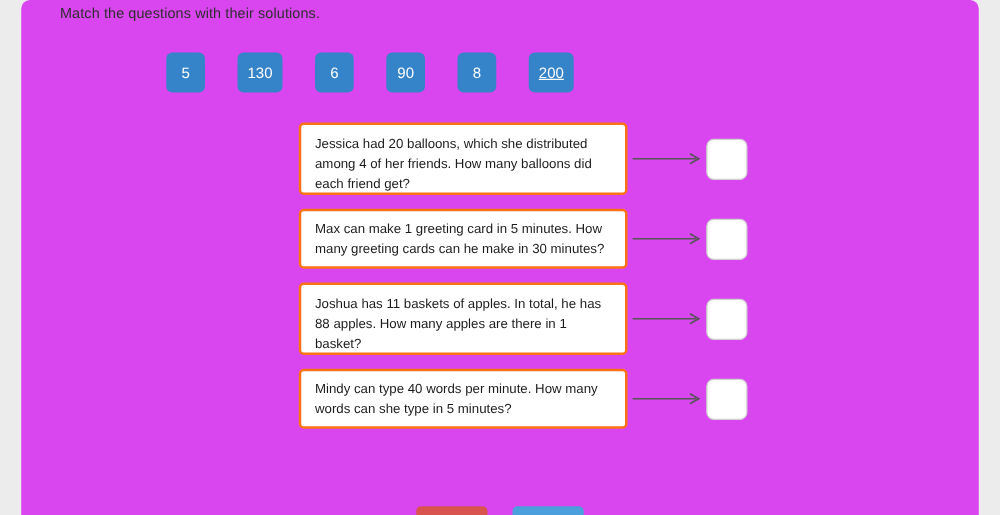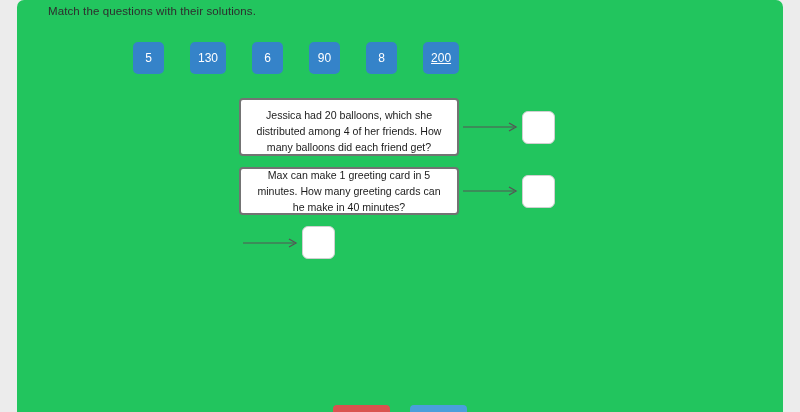--- a/index.html
+++ b/index.html
@@ -22,21 +22,21 @@
     height: 412px;
   }
 
   
   .card {
     position: absolute;
     left: 17px;
     top: 0;
     width: 766px;
     height: 412px;
-    background: #22c55e;
+    background: #d946ef;
     border-radius: 7px 7px 0 0;
   }
 
   
   .prompt {
     position: absolute;
     left: 31px;
     top: 5px;
     font-size: 11.5px;
     color: #2e2e2e;
@@ -80,29 +80,28 @@
   }
 
   .row {
     position: relative;
     display: flex;
     align-items: center;
     margin-bottom: 11px;
   }
 
   .qbox {
-    width: 220px;
-    border: 2px solid #737373;
+    width: 263px;
+    border: 2px solid #f97316;
     border-radius: 4px;
     background: #ffffff;
     padding: 7px 11px;
     font-size: 10.6px;
     line-height: 1.52;
     color: #1c1c1c;
-    text-align: center;
   }
 
   .qbox.h3 { height: 58px; }
   .qbox.h2 { height: 48px; display: flex; align-items: center; }
 
   .arrow {
     width: 58px;
     height: 14px;
     margin-left: 4px;
     flex: 0 0 auto;
@@ -167,36 +166,45 @@
       <div class="row">
         <div class="qbox h3">Jessica had 20 balloons, which she distributed among 4 of her friends. How many balloons did each friend get?</div>
         <svg class="arrow" viewBox="0 0 58 14">
           <line x1="0" y1="7" x2="51" y2="7" stroke="#555555" stroke-width="1.1"></line>
           <polyline points="46,3 53,7 46,11" fill="none" stroke="#555555" stroke-width="1.3"></polyline>
         </svg>
         <div class="dropbox"></div>
       </div>
 
       <div class="row">
-        <div class="qbox h2">Max can make 1 greeting card in 5 minutes. How many greeting cards can he make in 40 minutes?</div>
-        <svg class="arrow" viewBox="0 0 58 14">
-          <line x1="0" y1="7" x2="51" y2="7" stroke="#555555" stroke-width="1.1"></line>
-          <polyline points="46,3 53,7 46,11" fill="none" stroke="#555555" stroke-width="1.3"></polyline>
-        </svg>
-        <div class="dropbox"></div>
-      </div>
-
-      <div class="row">
-        <svg class="arrow" viewBox="0 0 58 14">
-          <line x1="0" y1="7" x2="51" y2="7" stroke="#555555" stroke-width="1.1"></line>
-          <polyline points="46,3 53,7 46,11" fill="none" stroke="#555555" stroke-width="1.3"></polyline>
-        </svg>
-        <div class="dropbox"></div>
-      </div>
-
+        <div class="qbox h2">Max can make 1 greeting card in 5 minutes. How many greeting cards can he make in 30 minutes?</div>
+        <svg class="arrow" viewBox="0 0 58 14">
+          <line x1="0" y1="7" x2="51" y2="7" stroke="#555555" stroke-width="1.1"></line>
+          <polyline points="46,3 53,7 46,11" fill="none" stroke="#555555" stroke-width="1.3"></polyline>
+        </svg>
+        <div class="dropbox"></div>
+      </div>
+
+      <div class="row">
+        <div class="qbox h3">Joshua has 11 baskets of apples. In total, he has 88 apples. How many apples are there in 1 basket?</div>
+        <svg class="arrow" viewBox="0 0 58 14">
+          <line x1="0" y1="7" x2="51" y2="7" stroke="#555555" stroke-width="1.1"></line>
+          <polyline points="46,3 53,7 46,11" fill="none" stroke="#555555" stroke-width="1.3"></polyline>
+        </svg>
+        <div class="dropbox"></div>
+      </div>
+
+      <div class="row">
+        <div class="qbox h2">Mindy can type 40 words per minute. How many words can she type in 5 minutes?</div>
+        <svg class="arrow" viewBox="0 0 58 14">
+          <line x1="0" y1="7" x2="51" y2="7" stroke="#555555" stroke-width="1.1"></line>
+          <polyline points="46,3 53,7 46,11" fill="none" stroke="#555555" stroke-width="1.3"></polyline>
+        </svg>
+        <div class="dropbox"></div>
+      </div>
 
     </div>
 
     <div class="footer">
       <button class="btn btn-reset">Reset</button>
       <button class="btn btn-check">Check</button>
     </div>
 
   </div>
 </div>

